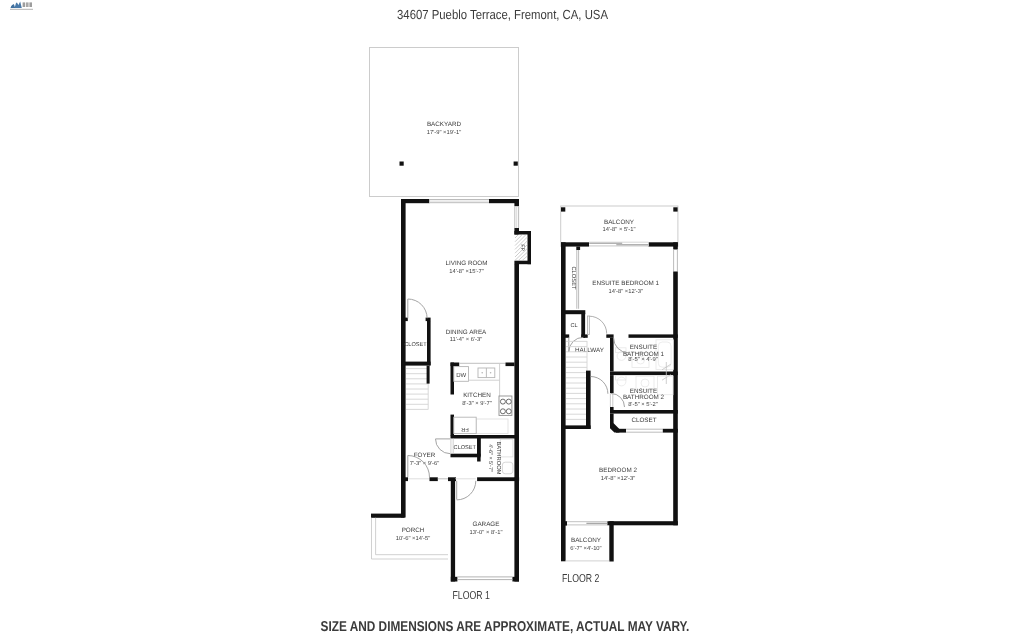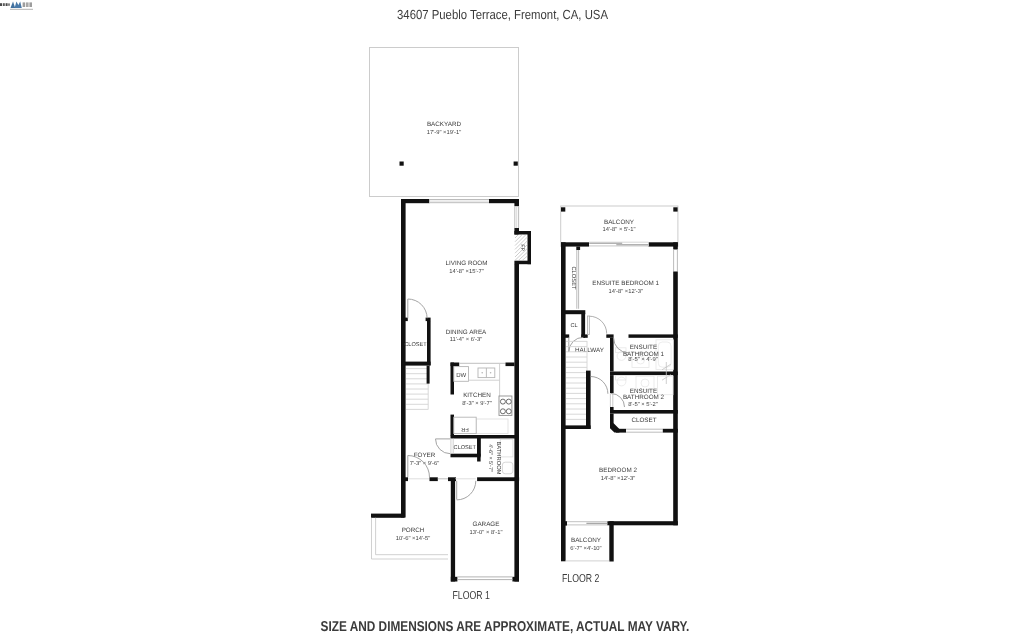--- a/index.html
+++ b/index.html
@@ -1,16 +1,16 @@
 <!DOCTYPE html>
 <html><head>
 <meta charset="utf-8">
 <style>
 html,body{margin:0;padding:0;background:#fff;}
-.page{position:relative;width:1024px;height:639px;font-family:"Liberation Sans",sans-serif;overflow:hidden;}
+.page{position:relative;width:1024px;height:639px;font-family:"Liberation Sans",sans-serif;overflow:hidden;border-radius:28px;}
 svg text{font-family:"Liberation Sans",sans-serif;fill:#3b3b3b;text-rendering:geometricPrecision;}
 </style>
 </head>
 <body>
 <div class="page">
 <svg width="1024" height="639" viewBox="0 0 1024 639">
 <rect x="0" y="0" width="1024" height="639" fill="#ffffff"></rect>
 
 <g>
   <rect x="0" y="3.2" width="2" height="2.8" fill="#4a4a4a"></rect>

